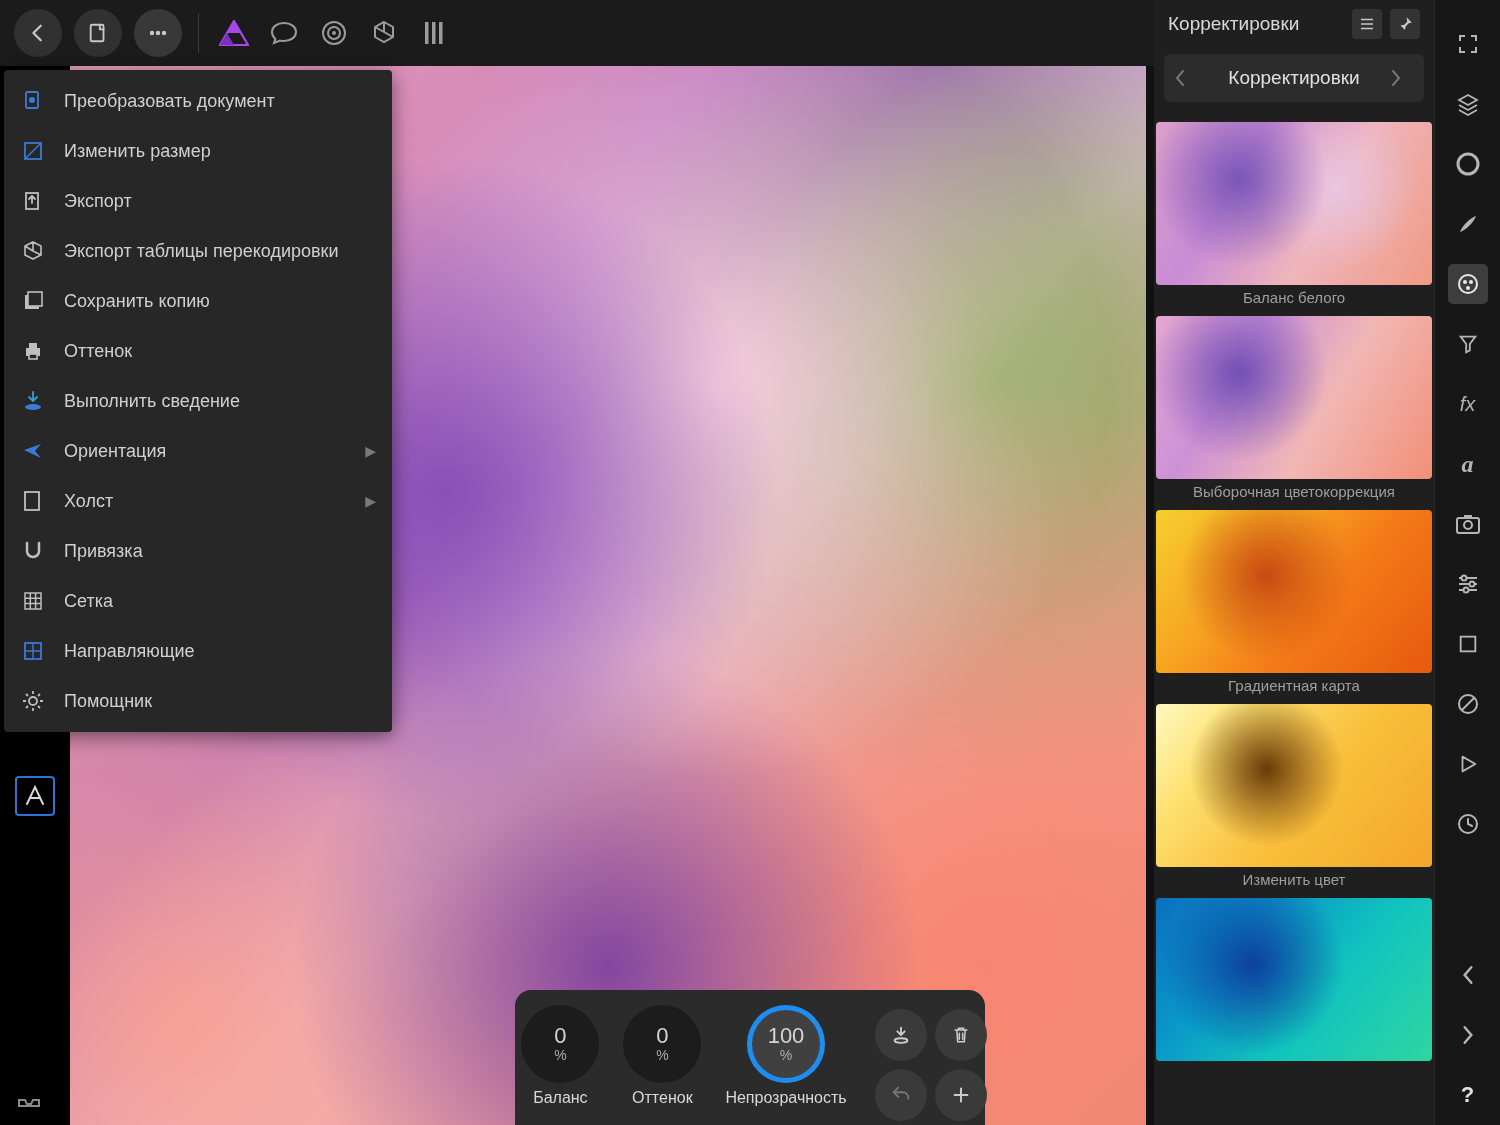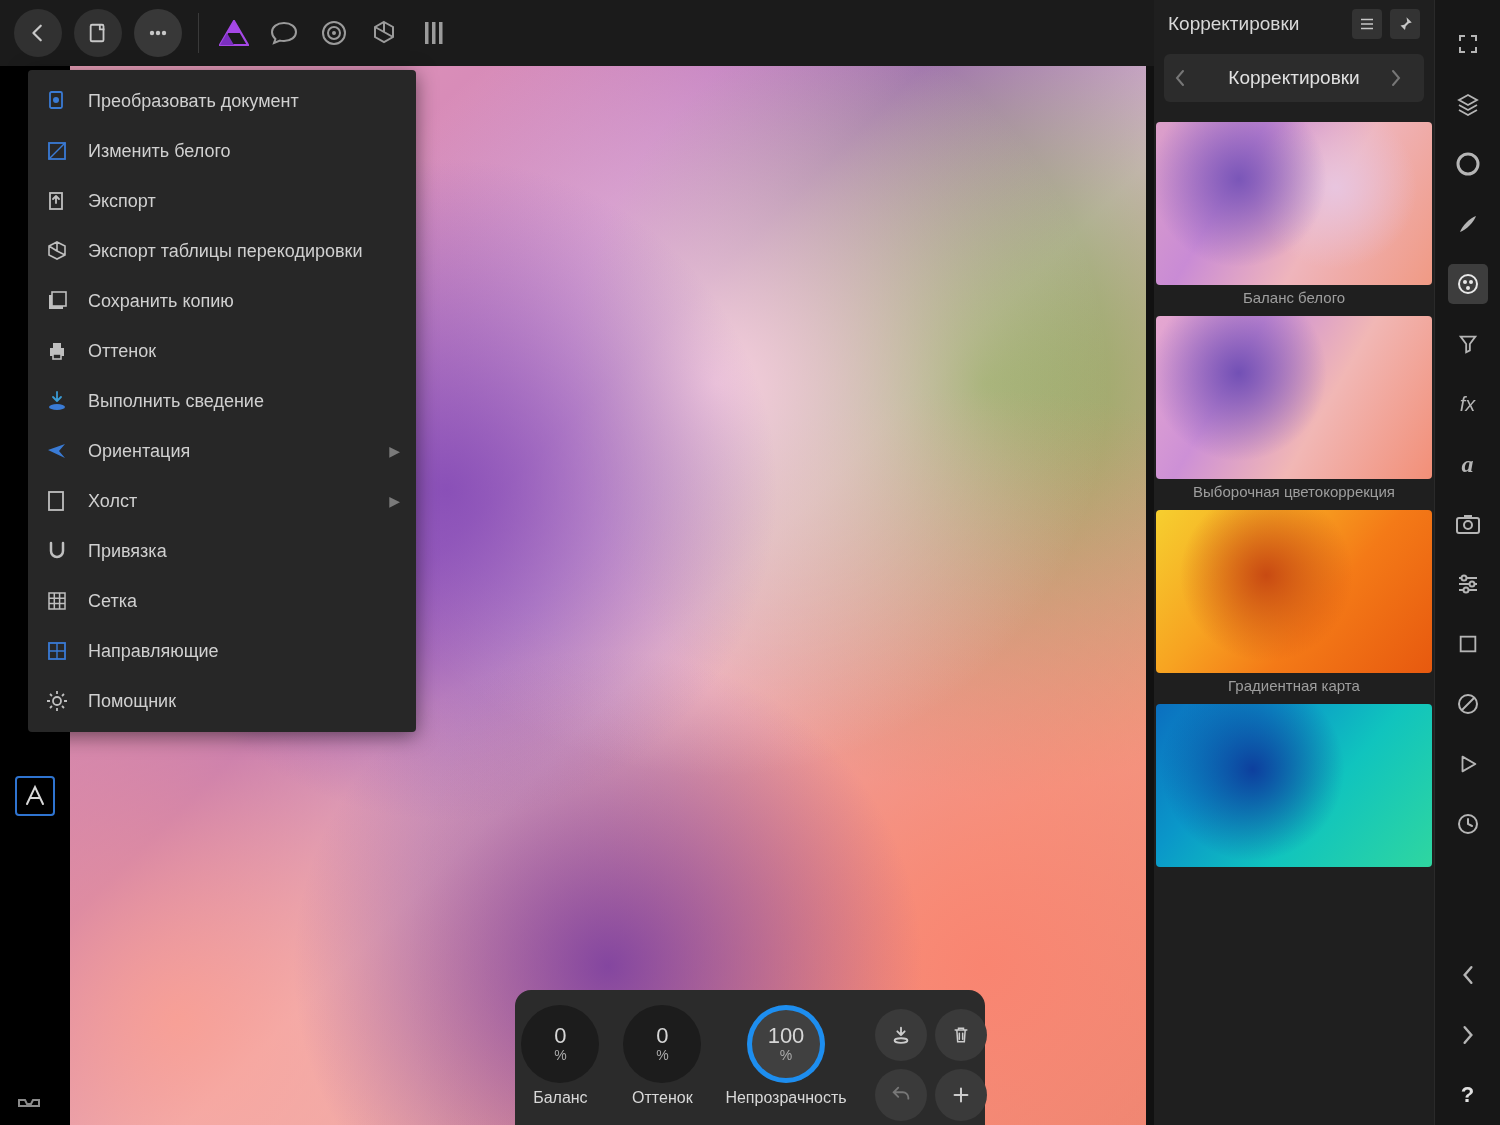--- a/index.html
+++ b/index.html
@@ -54,21 +54,21 @@
     position:absolute; left:0; top:66px; width:70px; bottom:0;
     background:#000; 
   }
   .left-strip .tool {
     width:40px;height:40px;position:absolute;left:15px;
     border:2px solid #3a7bd5; border-radius:4px;
     display:flex;align-items:center;justify-content:center;
   }
   
   .doc-menu {
-    position: absolute; left: 28px; top: 70px;
+    position: absolute; left: 4px; top: 70px;
     width: 388px; background: #272727;
     border-radius: 4px;
     padding: 6px 0;
     box-shadow: 0 4px 20px rgba(0,0,0,0.5);
   }
   .doc-menu .item {
     display: flex; align-items: center;
     padding: 12px 16px;
     color: #d0d0d0;
     font-size: 18px;
@@ -234,21 +234,21 @@
       </span>
     <span>Преобразовать документ</span>
   </div>
   <div class="item">
     <span class="ic">
         <svg width="24" height="24" viewBox="0 0 24 24">
           <rect x="4" y="4" width="16" height="16" stroke="#3a7bd5" stroke-width="1.8" fill="none"></rect>
           <path d="M4 20 L20 4" stroke="#3a7bd5" stroke-width="1.4"></path>
         </svg>
       </span>
-    <span>Изменить белого</span>
+    <span>Изменить размер</span>
   </div>
   <div class="item">
     <span class="ic">
         <svg width="24" height="24" viewBox="0 0 24 24">
           <rect x="5" y="4" width="12" height="16" stroke="#bfbfbf" stroke-width="1.8" fill="none"></rect>
           <path d="M11 14v-7m0 0l-3 3m3-3l3 3" stroke="#bfbfbf" stroke-width="1.8" fill="none" stroke-linecap="round"></path>
         </svg>
       </span>
     <span>Экспорт</span>
   </div>
@@ -429,20 +429,24 @@
     </div>
     <div class="preset">
       <div class="thumb th2"></div>
       <div class="cap">Выборочная цветокоррекция</div>
     </div>
     <div class="preset">
       <div class="thumb th3"></div>
       <div class="cap">Градиентная карта</div>
     </div>
     <div class="preset">
+      <div class="thumb th4"></div>
+      <div class="cap">Изменить цвет</div>
+    </div>
+    <div class="preset">
       <div class="thumb th5"></div>
       <div class="cap"></div>
     </div>
   </div>
 </div>
 
 <div class="studio">
   <div class="sicon">
       <svg width="24" height="24" viewBox="0 0 24 24">
         <path d="M4 9V4h5M20 9V4h-5M4 15v5h5M20 15v5h-5" stroke="#b5b5b5" stroke-width="2" fill="none"></path>

